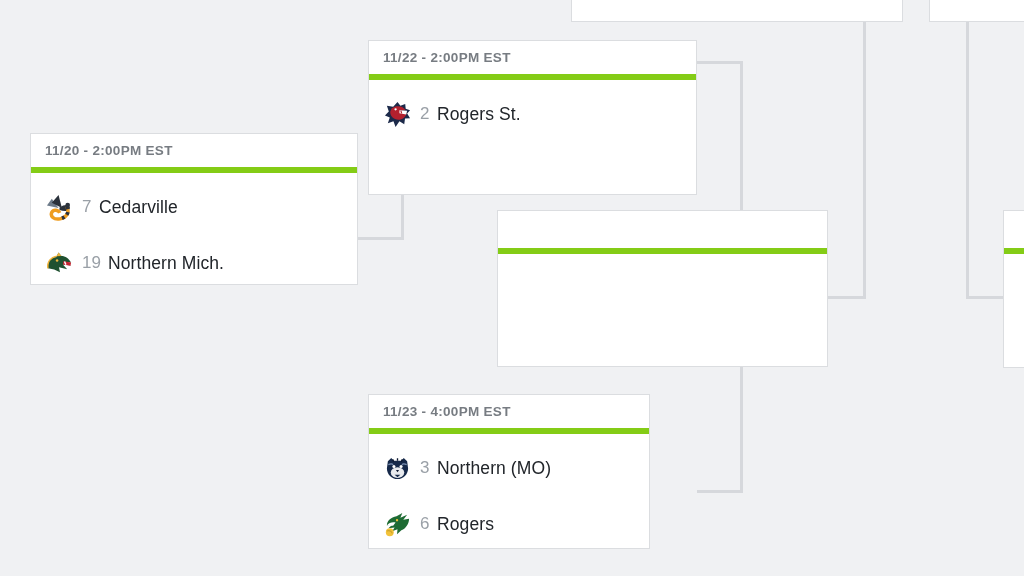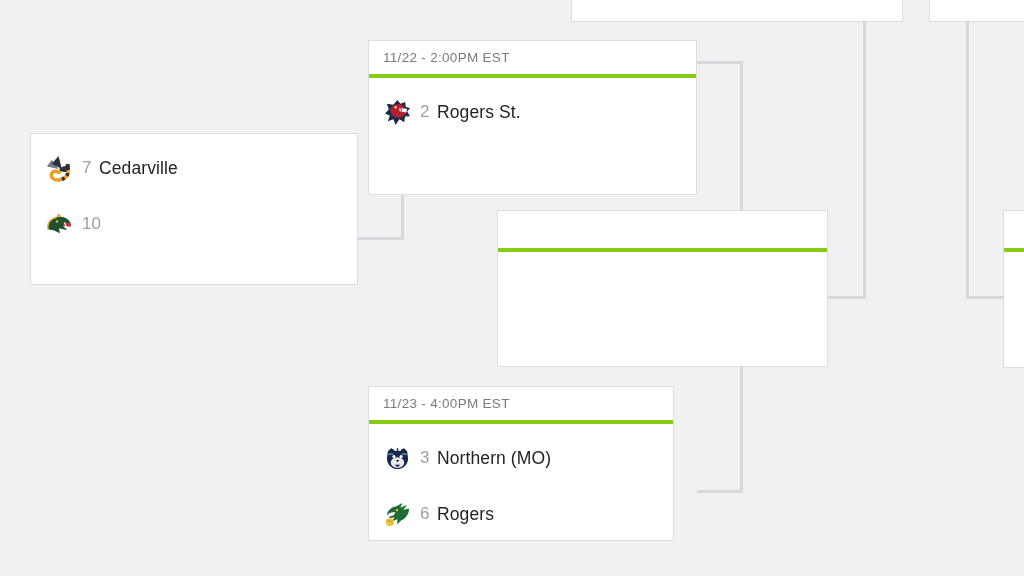--- a/index.html
+++ b/index.html
@@ -9,23 +9,23 @@
     background:#f0f1f3;
   }
   
   .conn{position:absolute;background:#d6d8dc;}
   
   .card{
     position:absolute;background:#ffffff;border:1px solid #dbdde0;
     box-sizing:border-box;
   }
   .card-header{
-    height:33px;border-bottom:4px solid #84cc16;display:flex;align-items:center;
+    height:33px;border-bottom:6px solid #84cc16;display:flex;align-items:center;
     padding:0 14px;font-size:13.5px;letter-spacing:.3px;color:#777c82;
-    font-stretch:condensed;white-space:nowrap;
+    font-stretch:condensed;white-space:nowrap;font-weight:bold;
   }
   .card-header.tall{height:37px;}
   .rows{padding-top:6px;}
   .team-row{
     height:56px;display:flex;align-items:center;padding:0 14px;
   }
   .logo{width:28px;height:28px;flex:0 0 28px;display:flex;align-items:center;justify-content:center;}
   .logo svg{width:27px;height:27px;}
   .seed{
     margin-left:9px;font-size:17px;color:#9aa0a7;font-stretch:condensed;
@@ -50,20 +50,21 @@
   <div class="conn" style="left:697px;top:490px;width:46px;height:3px"></div>
   <div class="conn" style="left:740px;top:366px;width:3px;height:127px"></div>
 
   <div class="conn" style="left:828px;top:296px;width:38px;height:3px"></div>
   <div class="conn" style="left:863px;top:22px;width:3px;height:277px"></div>
 
   <div class="conn" style="left:966px;top:22px;width:3px;height:277px"></div>
   <div class="conn" style="left:966px;top:296px;width:37px;height:3px"></div>
 
   <div class="card" style="left:30px;top:133px;width:328px;height:152px">
+    <div class="card-header">11/20  - 2:00PM EST</div>
     <div class="rows">
       <div class="team-row">
         <span class="logo">
           <svg viewBox="0 0 28 28">
             <path d="M1 12 L13 14.5 L6 5 Z" fill="#6d7b8a"></path>
             <path d="M6 9 L16.5 14.5 L13 1 Z" fill="#2a313b"></path>
             <path d="M14 14 C 21 9 26 12 24.5 15.5 C 23 18.5 18 18 14 16.5 Z" fill="#2a313b"></path>
             <path d="M21 13 C 25 18 22 24 14.5 25.8 C 8 27 4.2 23 6 19 C 7.8 15.6 13 16.6 14.2 19.6" fill="none" stroke="#ef9d20" stroke-width="3.6"></path>
             <path d="M21 13 C 25 18 22 24 14.5 25.8" fill="none" stroke="#2a313b" stroke-width="3.8" stroke-dasharray="3 3.2"></path>
             <circle cx="22.5" cy="11.5" r="2.4" fill="#2a313b"></circle>
@@ -76,21 +77,22 @@
         <span class="logo">
           <svg viewBox="0 0 28 28">
             <path d="M2 19 C1 12 5 7.5 11 6.5 L13 2.5 L16 6.2 C20 6.2 24 9 26 13 L18.5 12.2 L26 16 L17.5 15 L22 20 L13.5 18 L14.5 23 L8.5 20.2 Z" fill="#1f5130"></path>
             <path d="M11 6.5 L13 2.5 L16 6.2 Z" fill="#f0b43c"></path>
             <path d="M2 19 C1 12 5 7.5 11 6.5" stroke="#f0b43c" stroke-width="1.6" fill="none"></path>
             <path d="M18 11.6 L26 13 L25.4 16.4 L17.5 15 Z" fill="#c42330"></path>
             <path d="M19.2 12 L20.6 15.2" stroke="#ffffff" stroke-width="1.5"></path>
             <circle cx="11.5" cy="11" r="1.3" fill="#f0b43c"></circle>
           </svg>
         </span>
-        <span class="seed">10</span>
+        <span class="seed">19</span>
+        <span class="tname">Northern Mich.</span>
       </div>
     </div>
   </div>
 
   <div class="card" style="left:368px;top:40px;width:329px;height:155px">
     <div class="card-header">11/22  - 2:00PM EST</div>
     <div class="rows">
       <div class="team-row">
         <span class="logo">
           <svg viewBox="0 0 28 28">
@@ -100,21 +102,21 @@
             <path d="M17.5 10 L18.3 12.9" stroke="#b3202e" stroke-width="1.2"></path>
             <circle cx="12" cy="8.6" r="1.2" fill="#ffffff"></circle>
           </svg>
         </span>
         <span class="seed">2</span>
         <span class="tname">Rogers St.</span>
       </div>
     </div>
   </div>
 
-  <div class="card" style="left:368px;top:386px;width:306px;height:155px">
+  <div class="card" style="left:368px;top:394px;width:282px;height:155px">
     <div class="card-header">11/23  - 4:00PM EST</div>
     <div class="rows">
       <div class="team-row">
         <span class="logo">
           <svg viewBox="0 0 28 28">
             <path d="M4 6.5 L7.5 3 L10 6 L18 6 L20.5 3 L24 6.5 L25 14 C 25 20 20 25 14 25 C 8 25 3 20 3 14 Z" fill="#16294a"></path>
             <path d="M9 4.5 L10 7 M19 4.5 L18 7 M14 3.4 L14 6" stroke="#0d1830" stroke-width="1.4"></path>
             <ellipse cx="14" cy="18.2" rx="7" ry="5.6" fill="#e8eaee"></ellipse>
             <circle cx="10.3" cy="12" r="1.6" fill="#ffffff"></circle>
             <circle cx="17.7" cy="12" r="1.6" fill="#ffffff"></circle>

